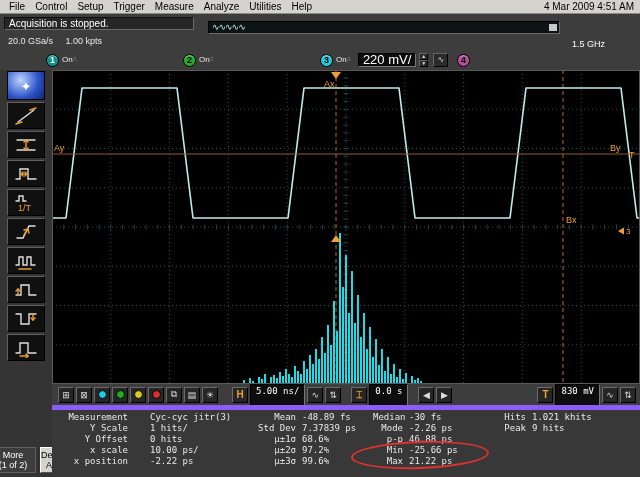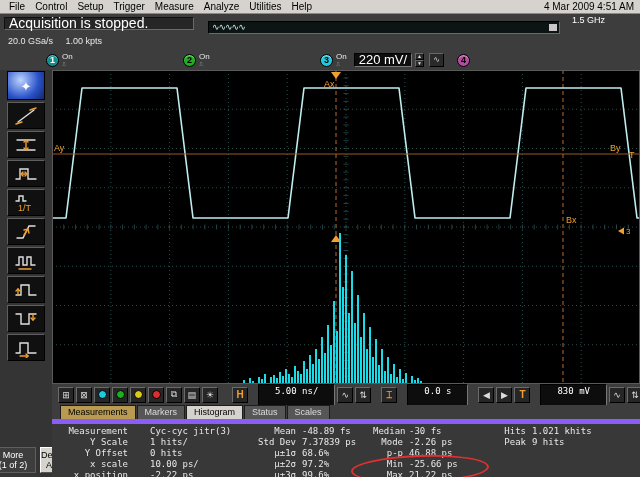--- a/index.html
+++ b/index.html
@@ -9,37 +9,37 @@
   
   .menubar{height:14px;background:#d6d3ce;border-bottom:1px solid #8a8a8a;display:flex;
     align-items:center;padding:0 4px;font-size:10px;color:#000;}
   .menu-item{padding:16px 5px;cursor:default;}
   .menu-datetime{margin-left:auto;font-size:10px;padding-right:2px;}
 
   
   .header2{position:relative;height:36px;background:#3d3d3d;}
   .acq-box{position:absolute;left:4px;top:3px;width:190px;height:13px;background:#262626;
     border:1px solid #101010;border-right-color:#6a6a6a;border-bottom-color:#6a6a6a;
-    color:#fff;font-size:14px;line-height:11px;padding-left:4px;}
+    color:#fff;font-size:10px;line-height:11px;padding-left:4px;}
   .sample-line{position:absolute;left:8px;top:22px;color:#e8e8e8;font-size:9px;}
   .sample-line span{margin-right:10px;}
   .pos-bar{position:absolute;left:208px;top:7px;width:352px;height:13px;background:#0d1414;
     border:1px solid #000;border-right-color:#6a6a6a;border-bottom-color:#6a6a6a;
     color:#cfeeee;font-size:9px;line-height:11px;overflow:hidden;}
   .pos-squiggle{letter-spacing:-1px;padding-left:3px;}
   .pos-thumb{position:absolute;right:2px;top:2px;width:8px;height:7px;background:#c8c8c8;}
-  .bw-label{position:absolute;left:572px;top:1px;color:#fff;font-size:9px;}
+  .bw-label{position:absolute;left:572px;top:25px;color:#fff;font-size:9px;}
 
   
   .channels{height:20px;display:flex;align-items:center;padding-left:46px;background:#3d3d3d;}
   .ch-group{width:137px;display:flex;align-items:center;gap:3px;}
   .ch-badge{width:13px;height:13px;border-radius:50%;font-size:9px;font-weight:bold;
     display:flex;align-items:center;justify-content:center;border:1px solid #000;
     box-shadow:inset 0 1px 1px rgba(255,255,255,.45);cursor:pointer;flex:none;}
-  .ch-col{display:flex;flex-direction:column;justify-content:center;}
+  .ch-col{display:flex;flex-direction:row;justify-content:center;}
   .ch-state{color:#e8e8e8;font-size:8px;line-height:8px;}
   .ch-sub{color:#9fb8b8;font-size:6px;line-height:6px;}
   .ch-scale-box{background:#0d0d0d;color:#fff;border:1px solid #000;border-right-color:#777;
     border-bottom-color:#777;font-size:13px;height:14px;line-height:12px;padding:0 4px;margin-left:4px;}
   .mini-spin{display:flex;flex-direction:column;justify-content:center;}
   .mini-spin div{font-size:5px;line-height:5px;color:#ddd;background:#2a2a2a;border:1px solid #000;
     border-top-color:#666;border-left-color:#666;width:9px;text-align:center;cursor:pointer;}
   .sq-btn{width:15px;height:14px;background:#2a2a2a;border:1px solid #000;border-top-color:#666;
     border-left-color:#666;color:#ddd;font-size:8px;line-height:12px;text-align:center;
     margin-left:2px;cursor:pointer;}
@@ -66,22 +66,22 @@
   .scope{position:relative;width:588px;height:314px;background:#000;flex:none;}
 
   
   .toolbar{height:21px;display:flex;align-items:center;gap:2px;padding-left:6px;background:#3d3d3d;flex:none;}
   .tb-btn{width:16px;height:16px;background:#262626;border:1px solid #000;border-top-color:#6a6a6a;
     border-left-color:#6a6a6a;color:#ddd;font-size:9px;display:flex;align-items:center;
     justify-content:center;cursor:pointer;flex:none;padding:0;}
   .tb-dot{width:9px;height:9px;border-radius:50%;border:1px solid #000;}
   .tb-letter{color:#f0a030;font-weight:bold;font-size:10px;}
   .tb-inset{background:#0d0d0d;color:#fff;border:1px solid #000;border-right-color:#777;
-    border-bottom-color:#777;height:22px;line-height:13px;font-size:9px;padding:0 16px;
-    font-family:"DejaVu Sans Mono",monospace;white-space:nowrap;margin-left:8px;}
+    border-bottom-color:#777;height:22px;line-height:13px;font-size:9px;padding:0 5px;
+    font-family:"DejaVu Sans Mono",monospace;white-space:nowrap;}
   .gap12{margin-left:12px;} .gap8{margin-left:8px;} .push{margin-left:auto;} .endpad{margin-right:4px;}
 
   
   .tabs{height:14px;display:flex;gap:1px;align-items:flex-end;padding-left:8px;background:#3d3d3d;flex:none;}
   .tab{font-size:9px;line-height:11px;padding:1px 7px 1px;border:1px solid #1c1c1c;border-bottom:none;
     background:#565656;color:#ddd;cursor:pointer;}
   .tab.accent{background:#b89a50;color:#000;}
   .tab.selected{background:#d6d3ce;color:#000;}
 
   
@@ -448,26 +448,19 @@
       <button class="tb-btn gap8">◀</button>
       <button class="tb-btn">▶</button>
       <button class="tb-btn push">
         <span class="tb-letter">T</span>
         </button>
       <span class="tb-inset">830 mV</span>
       <button class="tb-btn">∿</button>
       <button class="tb-btn endpad">⇅</button>
     </div>
 
-    <div class="tabs">
-        <button class="tab accent">Measurements</button>
-        <button class="tab">Markers</button>
-        <button class="tab selected">Histogram</button>
-        <button class="tab">Status</button>
-        <button class="tab">Scales</button>
-      </div>
 
     <div class="results">
       <span style="display:contents;"><div class="r-row"><span class="r-label">Measurement</span><span class="r-value">Cyc-cyc jitr(3)</span><span class="r-pair p0"><span class="pl">Mean</span><span class="pv">-48.89 fs</span></span><span class="r-pair p1"><span class="pl">Median</span><span class="pv">-30 fs</span></span><span class="r-pair p2"><span class="pl">Hits</span><span class="pv">1.021 khits</span></span></div><div class="r-row"><span class="r-label">Y Scale</span><span class="r-value">1 hits/</span><span class="r-pair p0"><span class="pl">Std Dev</span><span class="pv">7.37839 ps</span></span><span class="r-pair p1"><span class="pl">Mode</span><span class="pv">-2.26 ps</span></span><span class="r-pair p2"><span class="pl">Peak</span><span class="pv">9 hits</span></span></div><div class="r-row"><span class="r-label">Y Offset</span><span class="r-value">0 hits</span><span class="r-pair p0"><span class="pl">μ±1σ</span><span class="pv">68.6%</span></span><span class="r-pair p1"><span class="pl">p-p</span><span class="pv">46.88 ps</span></span><span class="r-pair p2"><span class="pl"></span><span class="pv"></span></span></div><div class="r-row"><span class="r-label">x scale</span><span class="r-value">10.00 ps/</span><span class="r-pair p0"><span class="pl">μ±2σ</span><span class="pv">97.2%</span></span><span class="r-pair p1"><span class="pl">Min</span><span class="pv">-25.66 ps</span></span><span class="r-pair p2"><span class="pl"></span><span class="pv"></span></span></div><div class="r-row"><span class="r-label">x position</span><span class="r-value">-2.22 ps</span><span class="r-pair p0"><span class="pl">μ±3σ</span><span class="pv">99.6%</span></span><span class="r-pair p1"><span class="pl">Max</span><span class="pv">21.22 ps</span></span><span class="r-pair p2"><span class="pl"></span><span class="pv"></span></span></div></span>
       <div class="red-ellipse"></div>
     </div>
   </div>
 </div>
 
 </body></html>

